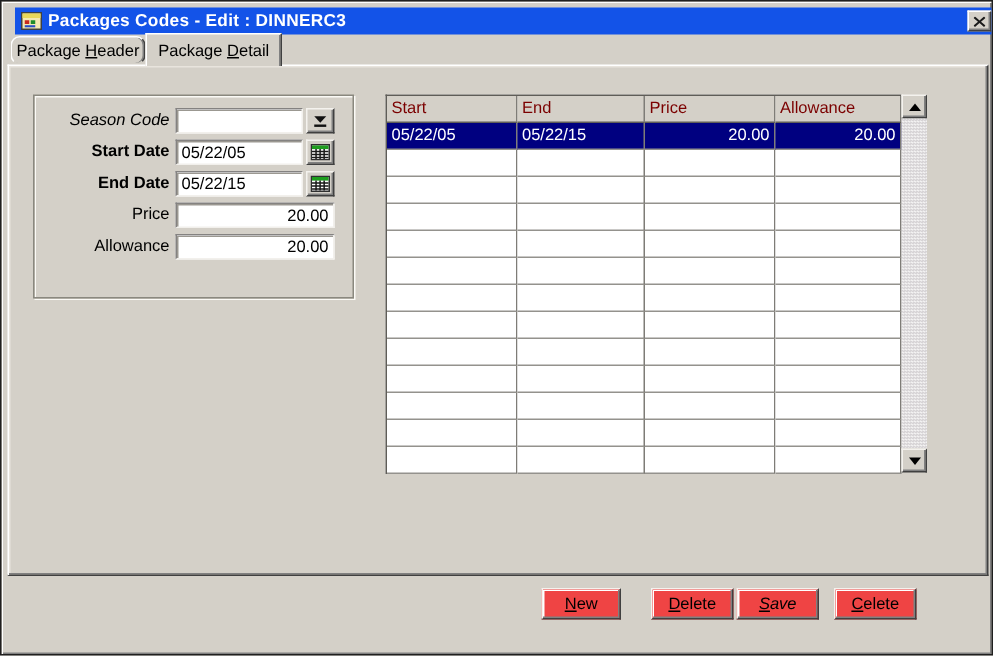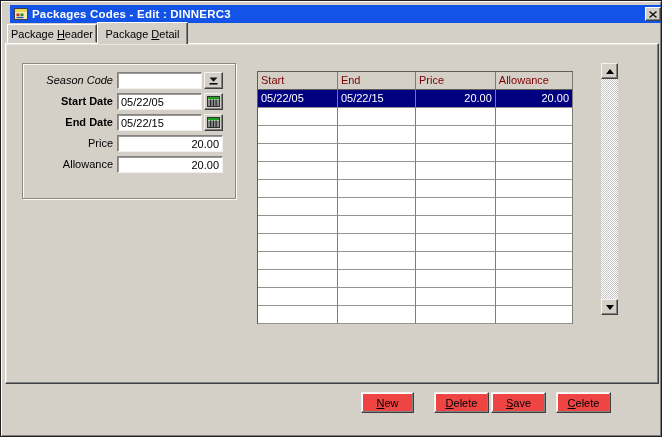--- a/index.html
+++ b/index.html
@@ -29,21 +29,21 @@
   }
 
   
   .tab {
     position:absolute; background:#d4d0c8; font-size:11px;
     display:flex; align-items:center; justify-content:center;
     border:1px solid; border-color:#ffffff #404040 #d4d0c8 #ffffff;
     box-shadow: inset -1px 0 0 #808080;
     white-space:nowrap; cursor:default;
   }
-  .tab-inactive { left:6px; top:23px; width:90px; height:19px; z-index:1; }
+  .tab-inactive { left:6px; top:23px; width:90px; height:19px; z-index:1;border-radius:6px; }
   .tab-active  { left:96px; top:21px; width:91px; height:22px; z-index:3; border-bottom:none; }
   .mn { text-decoration:underline; }
 
   
   .tabpanel {
     position:absolute; left:4px; top:42px; width:654px; height:341px;
     background:#d4d0c8; z-index:2;
     border:1px solid; border-color:#ffffff #404040 #404040 #ffffff;
     box-shadow: inset -1px -1px 0 #808080, inset 1px 1px 0 #e8e4dd;
   }
@@ -69,24 +69,23 @@
   .finput.num { text-align:right; }
   .sidebtn {
     position:absolute; left:203px; width:19px; height:17px; z-index:5;
     background:#d4d0c8; border:1px solid; border-color:#f4f2ee #404040 #404040 #f4f2ee;
     box-shadow: inset -1px -1px 0 #808080;
     display:flex; align-items:center; justify-content:center; padding:0; cursor:default;
   }
 
   
   .grid {
-    position:absolute; left:256px; top:62px; width:316px; z-index:4;
+    position:absolute; left:256px; top:62px; width:344px; z-index:4;
     border-top:1px solid #5f5d58; border-left:1px solid #5f5d58;
     background:#fff;
-    margin-top:8px;
   }
   .tr { display:flex; height:18px; }
   .td, .th {
     border-right:1px solid #7e7c77; border-bottom:1px solid #94928d;
     padding:0 3px; font-size:11px; line-height:17px; overflow:hidden; white-space:nowrap;
   }
   .th { color:var(--grid_header_text,#7b0000); background:#d4d0c8; border-bottom:1px solid #5f5d58; }
   .td { background:#fff; }
   .c1{width:87px} .c2{width:85px} .c3{width:87px} .c4{width:84px}
   .tr.selected .td { background:var(--selection,#000080); color:#fff; }
@@ -112,21 +111,21 @@
   
   .btn {
     position:absolute; top:391px; height:21px; z-index:5;
     background:#ef4444; border:1px solid; border-color:#f4f2ee #404040 #404040 #f4f2ee;
     box-shadow: inset -1px -1px 0 #808080, inset 1px 1px 0 #ffffff;
     font-family:"Liberation Sans",sans-serif; font-size:11px; color:#000;
     display:flex; align-items:center; justify-content:center; cursor:default;
   }
   .btn-new    { left:360px; width:53px; }
   .btn-delete { left:433px; width:55px; }
-  .btn-save   { left:490px; width:55px; }
+  .btn-save   { left:490px; width:55px;font-style:italic; }
   .btn-close  { left:555px; width:55px; }
 </style>
 </head>
 <body>
 
 <div class="window">
 
   <div class="titlebar">
     <svg class="title-icon" viewBox="0 0 14 14">
       <rect x="0.5" y="1.5" width="13" height="11" fill="#f4e9b1" stroke="#404040"></rect>

